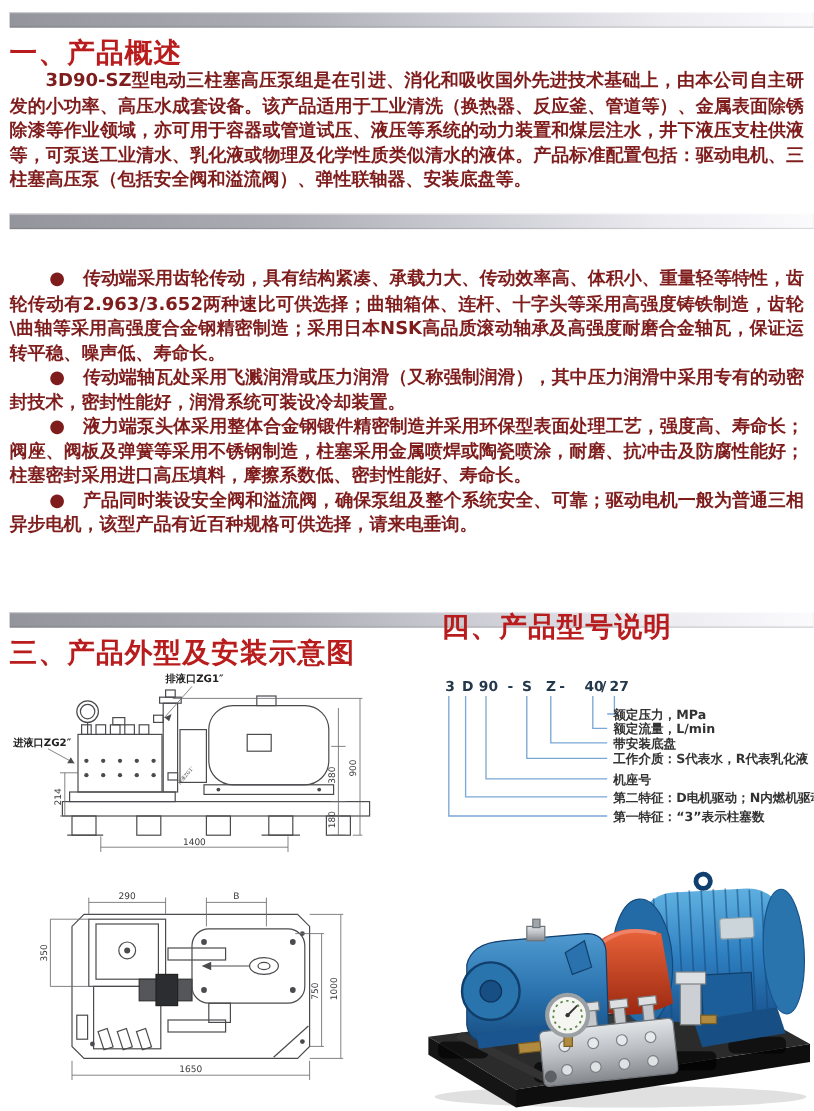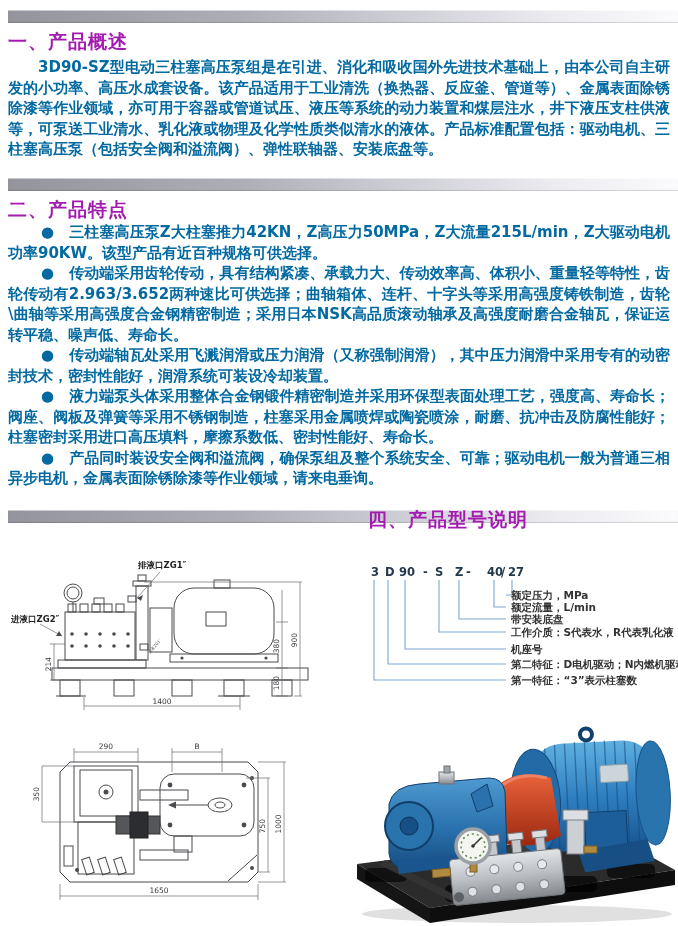--- a/index.html
+++ b/index.html
@@ -3,23 +3,23 @@
 <meta charset="utf-8">
 <style>
   html,body{margin:0;padding:0;background:#ffffff;}
   body{width:678px;height:926px;position:relative;overflow:hidden;
        font-family:"DejaVu Sans","Liberation Sans",sans-serif;}
   .page{position:absolute;left:0;top:0;width:678px;height:926px;background:#fff;}
   .bar{position:absolute;left:8px;width:670px;height:13px;
        background:linear-gradient(90deg,#94949c 0%,#aeaeb6 35%,#c9c9d1 55%,#ececf1 82%,#fbfbfd 100%);
        box-shadow:inset 0 1px 0 rgba(255,255,255,.5), inset 0 -1px 1px rgba(0,0,0,.15);}
   .bar1{top:10px}.bar2{top:178px}.bar3{top:510px}
-  h2{position:absolute;margin:0;color:#a21caf;font-size:19px;font-weight:bold;letter-spacing:1px;}
+  h2{position:absolute;margin:0;color:#b91c1c;font-size:23px;font-weight:bold;letter-spacing:1px;}
   .h1{left:8px;top:29px}.h2{left:8px;top:197px}.h3{left:8px;top:529px}.h4{left:368px;top:507px}
-  .bodytext{position:absolute;left:8px;width:662px;color:#0369a1;font-size:15px;line-height:20.5px;
+  .bodytext{position:absolute;left:8px;width:662px;color:#7f1d1d;font-size:15px;line-height:20.5px;
             font-weight:bold;text-align:justify;}
   .p1{top:57px;height:112px;overflow:hidden;}
   .bullets{top:222px;height:276px;overflow:hidden;}
   .bullets p{margin:0;text-indent:2.2em;}
   svg{position:absolute;overflow:visible;}
   svg text{font-family:"DejaVu Sans","Liberation Sans",sans-serif;}
   .dwg{stroke:#4b4b4f;fill:none;stroke-width:1;}
   .dimline{stroke:#6b6b70;fill:none;stroke-width:.7;}
   .dimtext{fill:#3a3a3e;font-size:7.5px;stroke:none;}
   .lbl{fill:#222;font-size:8.5px;font-weight:bold;stroke:none;}
@@ -36,31 +36,30 @@
 
   <div class="bar bar1"></div>
 
   <h2 class="h1">一、产品概述</h2>
   <div class="bodytext p1">
     <p style="margin:0;text-indent:2em;">3D90-SZ型电动三柱塞高压泵组是在引进、消化和吸收国外先进技术基础上，由本公司自主研发的小功率、高压水成套设备。该产品适用于工业清洗（换热器、反应釜、管道等）、金属表面除锈除漆等作业领域，亦可用于容器或管道试压、液压等系统的动力装置和煤层注水，井下液压支柱供液等，可泵送工业清水、乳化液或物理及化学性质类似清水的液体。产品标准配置包括：驱动电机、三柱塞高压泵（包括安全阀和溢流阀）、弹性联轴器、安装底盘等。</p>
   </div>
 
   <div class="bar bar2"></div>
 
-  <h2 class="h2">二、产品特点</h2>
   <div class="bodytext bullets">
-    <p>●　三柱塞高压泵Z大柱塞推力42KN，Z高压力50MPa，Z大流量215L/min，Z大驱动电机功率90KW。该型产品有近百种规格可供选择。</p>
     <p>●　传动端采用齿轮传动，具有结构紧凑、承载力大、传动效率高、体积小、重量轻等特性，齿轮传动有2.963/3.652两种速比可供选择；曲轴箱体、连杆、十字头等采用高强度铸铁制造，齿轮\曲轴等采用高强度合金钢精密制造；采用日本NSK高品质滚动轴承及高强度耐磨合金轴瓦，保证运转平稳、噪声低、寿命长。</p>
     <p>●　传动端轴瓦处采用飞溅润滑或压力润滑（又称强制润滑），其中压力润滑中采用专有的动密封技术，密封性能好，润滑系统可装设冷却装置。</p>
     <p>●　液力端泵头体采用整体合金钢锻件精密制造并采用环保型表面处理工艺，强度高、寿命长；阀座、阀板及弹簧等采用不锈钢制造，柱塞采用金属喷焊或陶瓷喷涂，耐磨、抗冲击及防腐性能好；柱塞密封采用进口高压填料，摩擦系数低、密封性能好、寿命长。</p>
-    <p>●　产品同时装设安全阀和溢流阀，确保泵组及整个系统安全、可靠；驱动电机一般为普通三相异步电机，金属表面除锈除漆等作业领域，请来电垂询。</p>
+    <p>●　产品同时装设安全阀和溢流阀，确保泵组及整个系统安全、可靠；驱动电机一般为普通三相异步电机，该型产品有近百种规格可供选择，请来电垂询。</p>
   </div>
 
   <div class="bar bar3"></div>
 
+  <h2 class="h3">三、产品外型及安装示意图</h2>
   <h2 class="h4">四、产品型号说明</h2>
 
   <svg style="left:10px;top:556px;" width="350" height="170" viewBox="0 0 350 170">
     <g class="dwg">
 
       <rect x="42" y="112" width="256" height="12"></rect>
       <rect x="50" y="124" width="20" height="16"></rect>
         <rect x="104" y="124" width="20" height="16"></rect>
       <rect x="162" y="124" width="20" height="16"></rect>
         <rect x="214" y="124" width="20" height="16"></rect>

